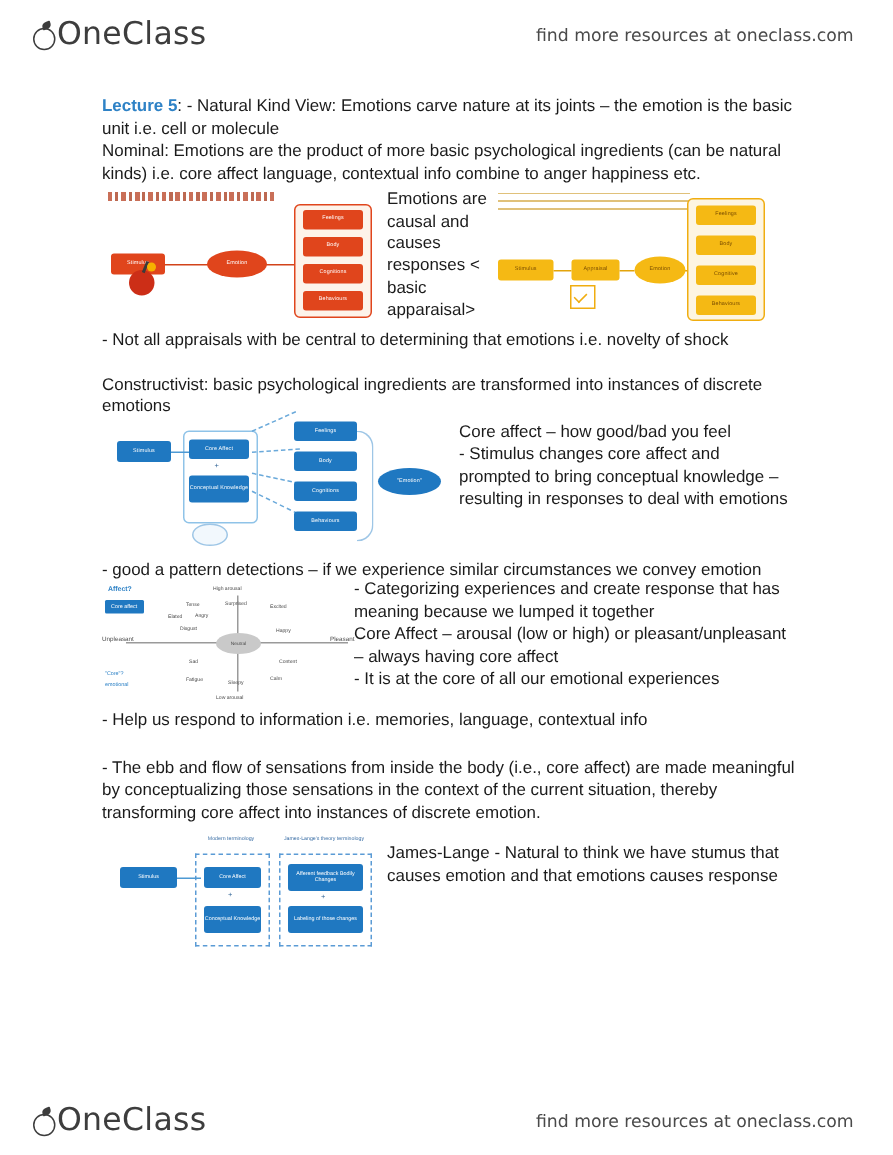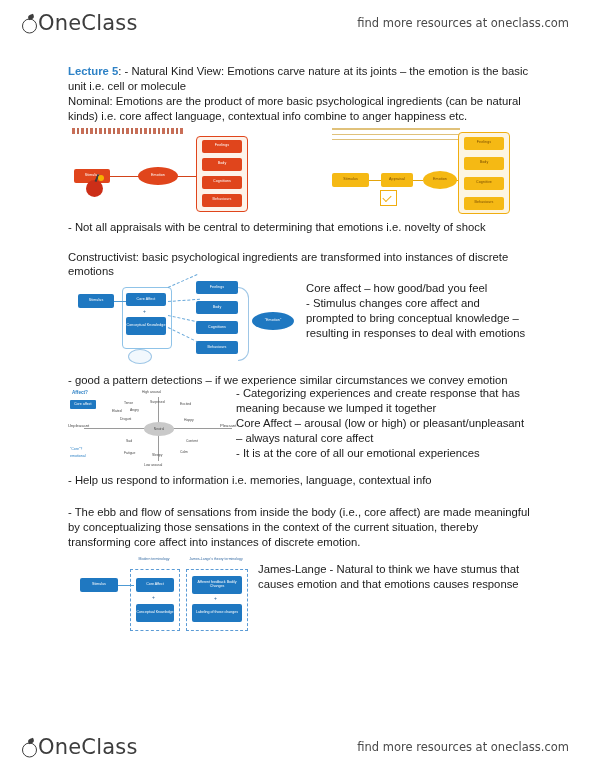--- a/index.html
+++ b/index.html
@@ -200,20 +200,21 @@
         <div class="node r-oval" style="left:70px;top:39px;width:40px;height:18px;">Emotion</div>
         <div class="panel stack"></div>
         <div class="node r-box" style="left:134px;top:12px;width:40px;height:13px;">Feelings</div>
         <div class="node r-box" style="left:134px;top:30px;width:40px;height:13px;">Body</div>
         <div class="node r-box" style="left:134px;top:48px;width:40px;height:13px;">Cognitions</div>
         <div class="node r-box" style="left:134px;top:66px;width:40px;height:13px;">Behaviours</div>
         <div class="bomb"></div>
         <div class="spark"></div>
       </div>
 
+      <div class="rtext" style="position:absolute;left:190px;top:0px;width:70px;">Emotions are causal and causes responses &lt; basic apparaisal&gt;</div>
 
       <div class="fig" id="fig2" style="position:absolute;left:256px;top:2px;">
         <div class="blurpara"></div>
         <div class="gconn" style="left:45px;top:52px;width:12px;"></div>
         <div class="gconn" style="left:89px;top:52px;width:10px;"></div>
         <div class="gconn" style="left:131px;top:52px;width:8px;"></div>
         <div class="node g-box" style="left:8px;top:45px;width:37px;height:14px;">Stimulus</div>
         <div class="node g-box" style="left:57px;top:45px;width:32px;height:14px;">Appraisal</div>
         <div class="node g-oval" style="left:99px;top:43px;width:34px;height:18px;">Emotion</div>
         <div class="panel stack"></div>
@@ -279,21 +280,21 @@
         <div class="lab" style="left:52px;top:28px;">Disgust</div>
         <div class="lab" style="left:116px;top:29px;">Happy</div>
         <div class="lab" style="left:58px;top:50px;">Sad</div>
         <div class="lab" style="left:118px;top:50px;">Content</div>
         <div class="lab" style="left:56px;top:62px;">Fatigue</div>
         <div class="lab" style="left:112px;top:61px;">Calm</div>
         <div class="lab" style="left:84px;top:64px;">Sleepy</div>
       </div>
 
       <div class="rtext" style="position:absolute;left:168px;top:-3px;width:294px;">- Categorizing experiences and create response that has meaning because we lumped it together</div>
-      <div class="rtext" style="position:absolute;left:168px;top:27px;width:294px;">Core Affect – arousal (low or high) or pleasant/unpleasant – always natural core affect</div>
+      <div class="rtext" style="position:absolute;left:168px;top:27px;width:294px;">Core Affect – arousal (low or high) or pleasant/unpleasant – always having core affect</div>
       <div class="rtext" style="position:absolute;left:168px;top:57px;width:294px;">- It is at the core of all our emotional experiences</div>
     </div>
 
     <div class="para">- Help us respond to information i.e. memories, language, contextual info</div>
 
     <div class="para" style="margin-top:17px;">- The ebb and flow of sensations from inside the body (i.e., core affect) are made meaningful by conceptualizing those sensations in the context of the current situation, thereby transforming core affect into instances of discrete emotion.</div>
 
     <div class="flowrow" style="height:76px;margin-top:8px;">
 
       <div class="fig" id="fig5" style="position:absolute;left:4px;top:0px;">

